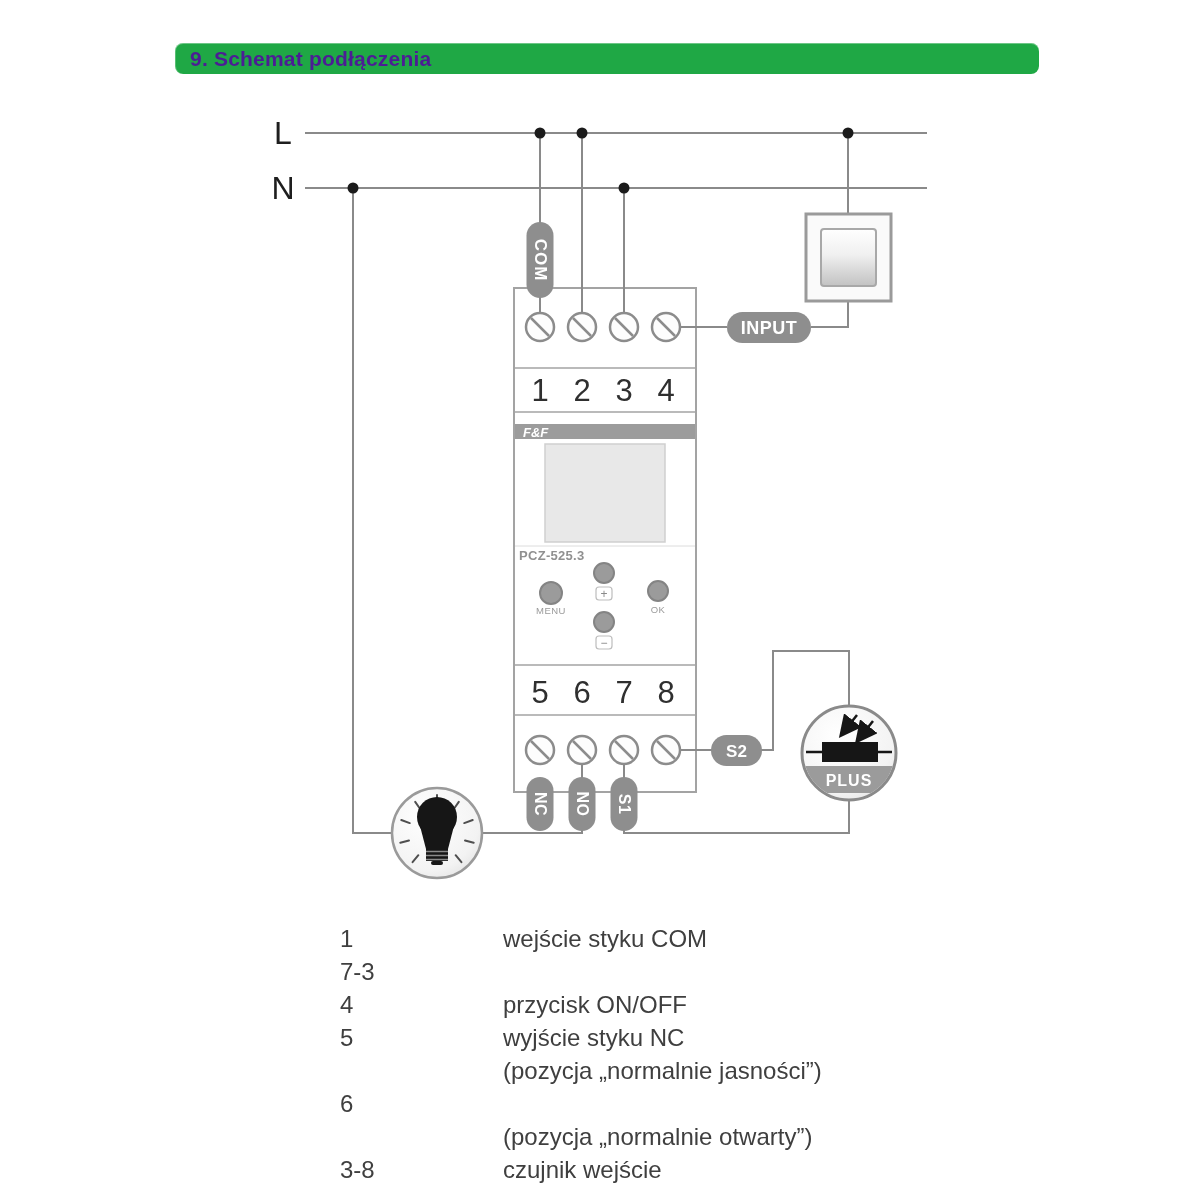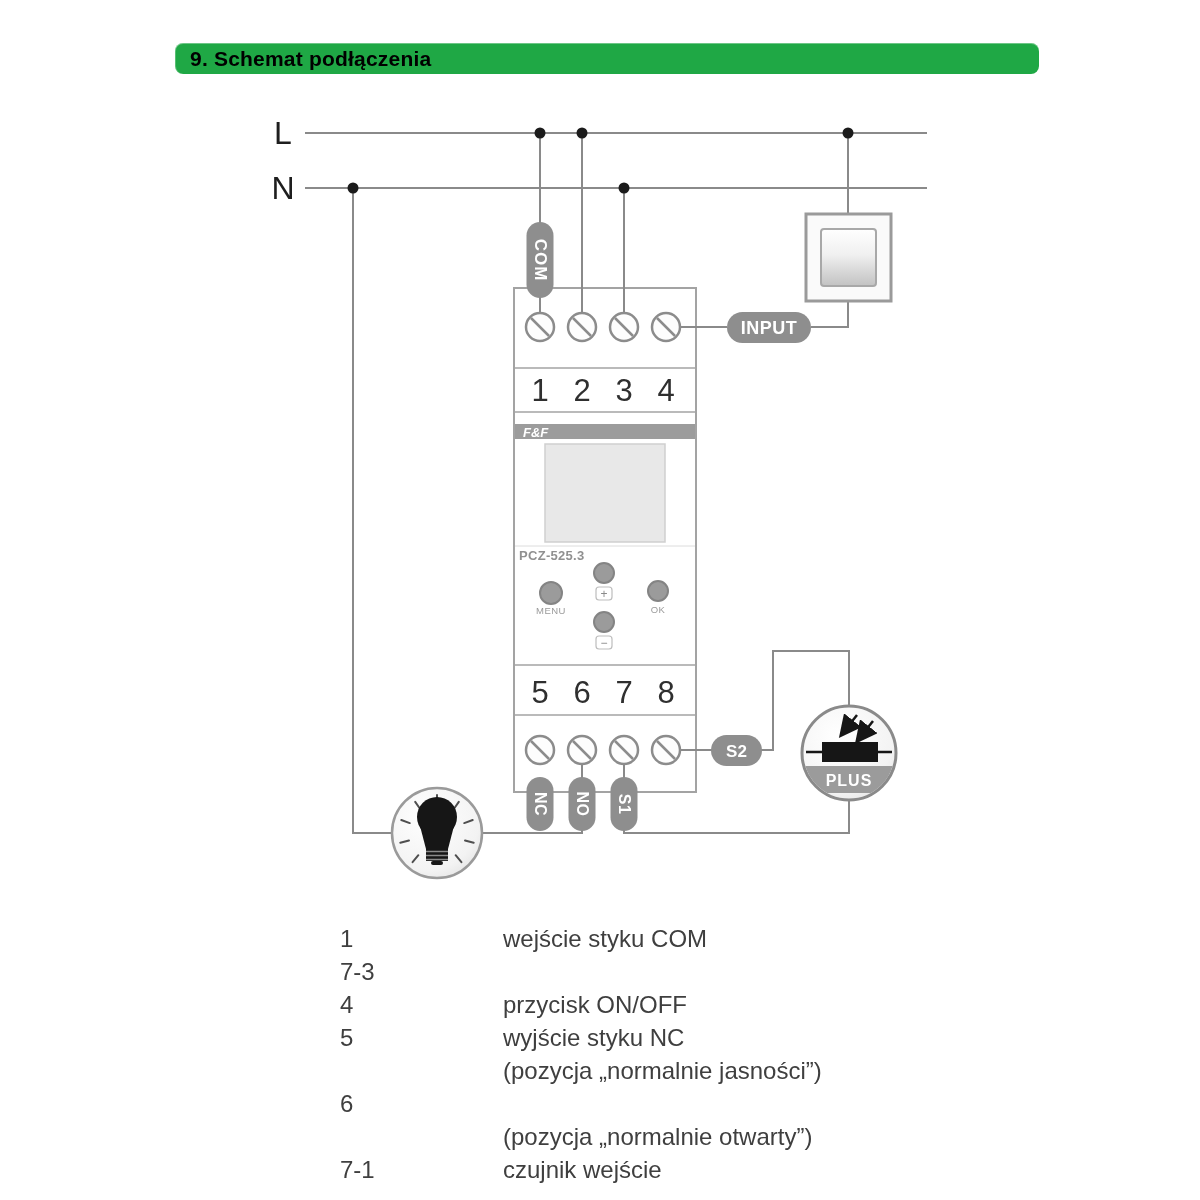--- a/index.html
+++ b/index.html
@@ -1,21 +1,21 @@
 <!DOCTYPE html>
 <html><head>
 <meta charset="utf-8">
 <style>
   html,body{margin:0;padding:0;background:#ffffff;}
   #stage{position:relative;width:1200px;height:1200px;background:#ffffff;overflow:hidden;
          font-family:"Liberation Sans",sans-serif;}
   .header-bar{position:absolute;left:175px;top:43px;width:864px;height:31px;
       background:#1fa845;border-radius:8px;box-shadow:inset 0 1px 0 rgba(255,255,255,.35), inset 1px 0 0 rgba(255,255,255,.25);
       display:flex;align-items:center;}
-  .header-bar span{color:#000000;font-size:21px;font-weight:bold;padding-left:15px;letter-spacing:.2px;}
+  .header-bar span{color:#4c1d95;font-size:21px;font-weight:bold;padding-left:15px;letter-spacing:.2px;}
   svg{position:absolute;left:0;top:0;}
   .legend{position:absolute;left:340px;top:922px;width:600px;color:#3f3f3f;font-size:24px;line-height:33px;}
   .legend-row{display:flex;}
   .legend-ref{width:163px;flex:0 0 163px;}
   .legend-desc{flex:1;}
 </style>
 </head>
 <body>
 
 <div id="stage">
@@ -221,18 +221,18 @@
       <span class="legend-desc">(pozycja „normalnie jasności”)</span>
     </div>
     <div class="legend-row">
       <span class="legend-ref">6</span>
     </div>
     <div class="legend-row">
       <span class="legend-ref"></span>
       <span class="legend-desc">(pozycja „normalnie otwarty”)</span>
     </div>
     <div class="legend-row">
-      <span class="legend-ref">7-1</span>
+      <span class="legend-ref">3-8</span>
       <span class="legend-desc">czujnik wejście</span>
     </div>
   </div>
 
 </div>
 
 </body></html>

